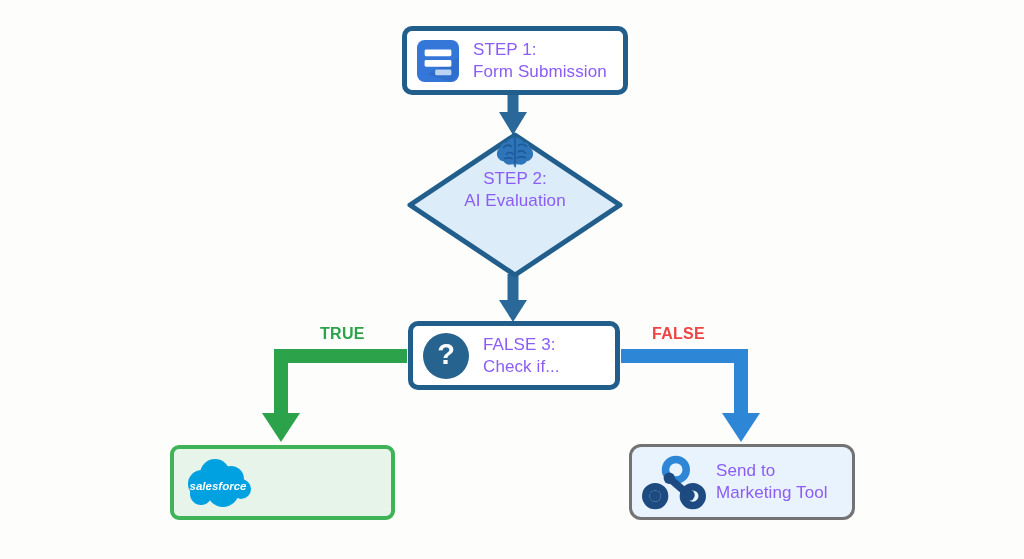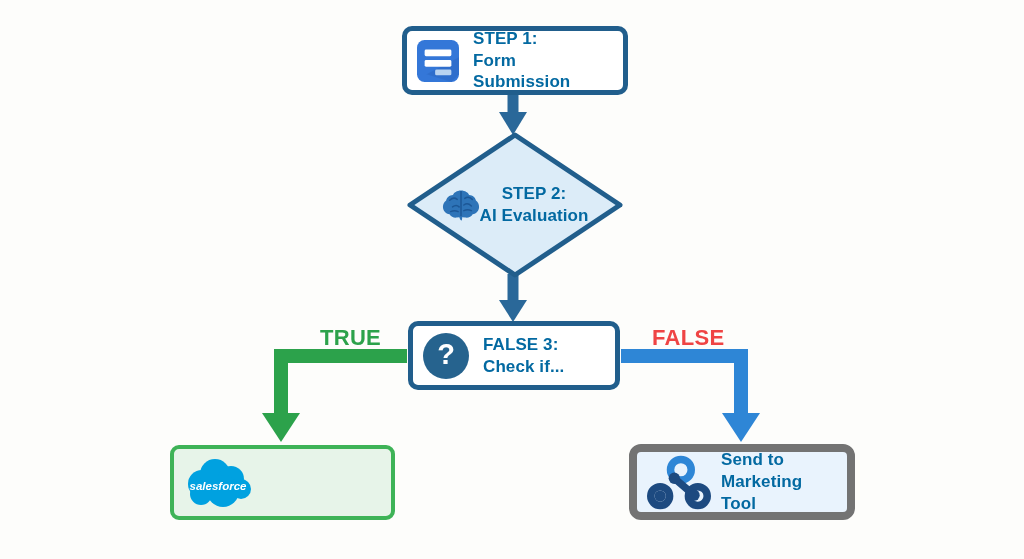--- a/index.html
+++ b/index.html
@@ -8,48 +8,48 @@
     background:#fdfdfb;overflow:hidden;
     font-family:"Liberation Sans","DejaVu Sans",sans-serif;
   }
   .layer{position:absolute;left:0;top:0;width:1024px;height:559px;}
   .node{
     position:absolute;box-sizing:border-box;background:#ffffff;
     border:5px solid #215e8c;border-radius:10px;
     display:flex;align-items:center;gap:14px;padding:0 12px 0 10px;
     z-index:2;
   }
-  .node-text{color:#0369a1;font-weight:bold;font-size:17px;line-height:1.28;letter-spacing:.1px;}
+  .node-text{color:#8b5cf6;font-weight:normal;font-size:17px;line-height:1.28;letter-spacing:.1px;}
   .step1{left:402px;top:26px;width:226px;height:69px;}
   .step3{left:408px;top:321px;width:212px;height:69px;}
   .diamond-content{
     position:absolute;left:408px;top:136px;width:214px;height:138px;
-    display:flex;align-items:center;justify-content:center;
+    display:flex;flex-direction:column;align-items:center;
     z-index:2;text-align:center;
   }
   .diamond-content .node-text{font-size:17px;}
   .qcircle{
     width:46px;height:46px;border-radius:50%;background:#26638e;flex:0 0 auto;
     display:flex;align-items:center;justify-content:center;
     color:#ffffff;font-size:29px;font-weight:bold;padding-bottom:2px;box-sizing:border-box;
   }
-  .branch-label{position:absolute;z-index:2;font-weight:bold;font-size:22px;letter-spacing:.3px;}
+  .branch-label{position:absolute;z-index:2;font-weight:bold;font-size:16px;letter-spacing:.3px;}
   .true-label{left:320px;top:325px;color:#2ca24b;}
   .false-label{left:652px;top:325px;color:#ef4444;}
   .outcome{
     position:absolute;box-sizing:border-box;border-radius:9px;
     display:flex;align-items:center;gap:10px;padding:0 10px 0 6px;z-index:2;
   }
   .outcome-true{
     left:170px;top:445px;width:225px;height:75px;
     background:#e7f4e9;border:4px solid #3eb357;
   }
   .outcome-false{
     left:629px;top:444px;width:226px;height:76px;
-    background:#e9f3fd;border:8px solid #737373;border-radius:12px;padding-left:10px;
+    background:#e9f3fd;border:3px solid #737373;border-radius:12px;padding-left:10px;
   }
   .outcome .node-text{max-width:128px;}
   .icon{flex:0 0 auto;display:block;}
 </style>
 </head>
 <body>
 
 <div class="canvas">
 
   <svg class="layer" viewBox="0 0 1024 559" aria-hidden="true">

